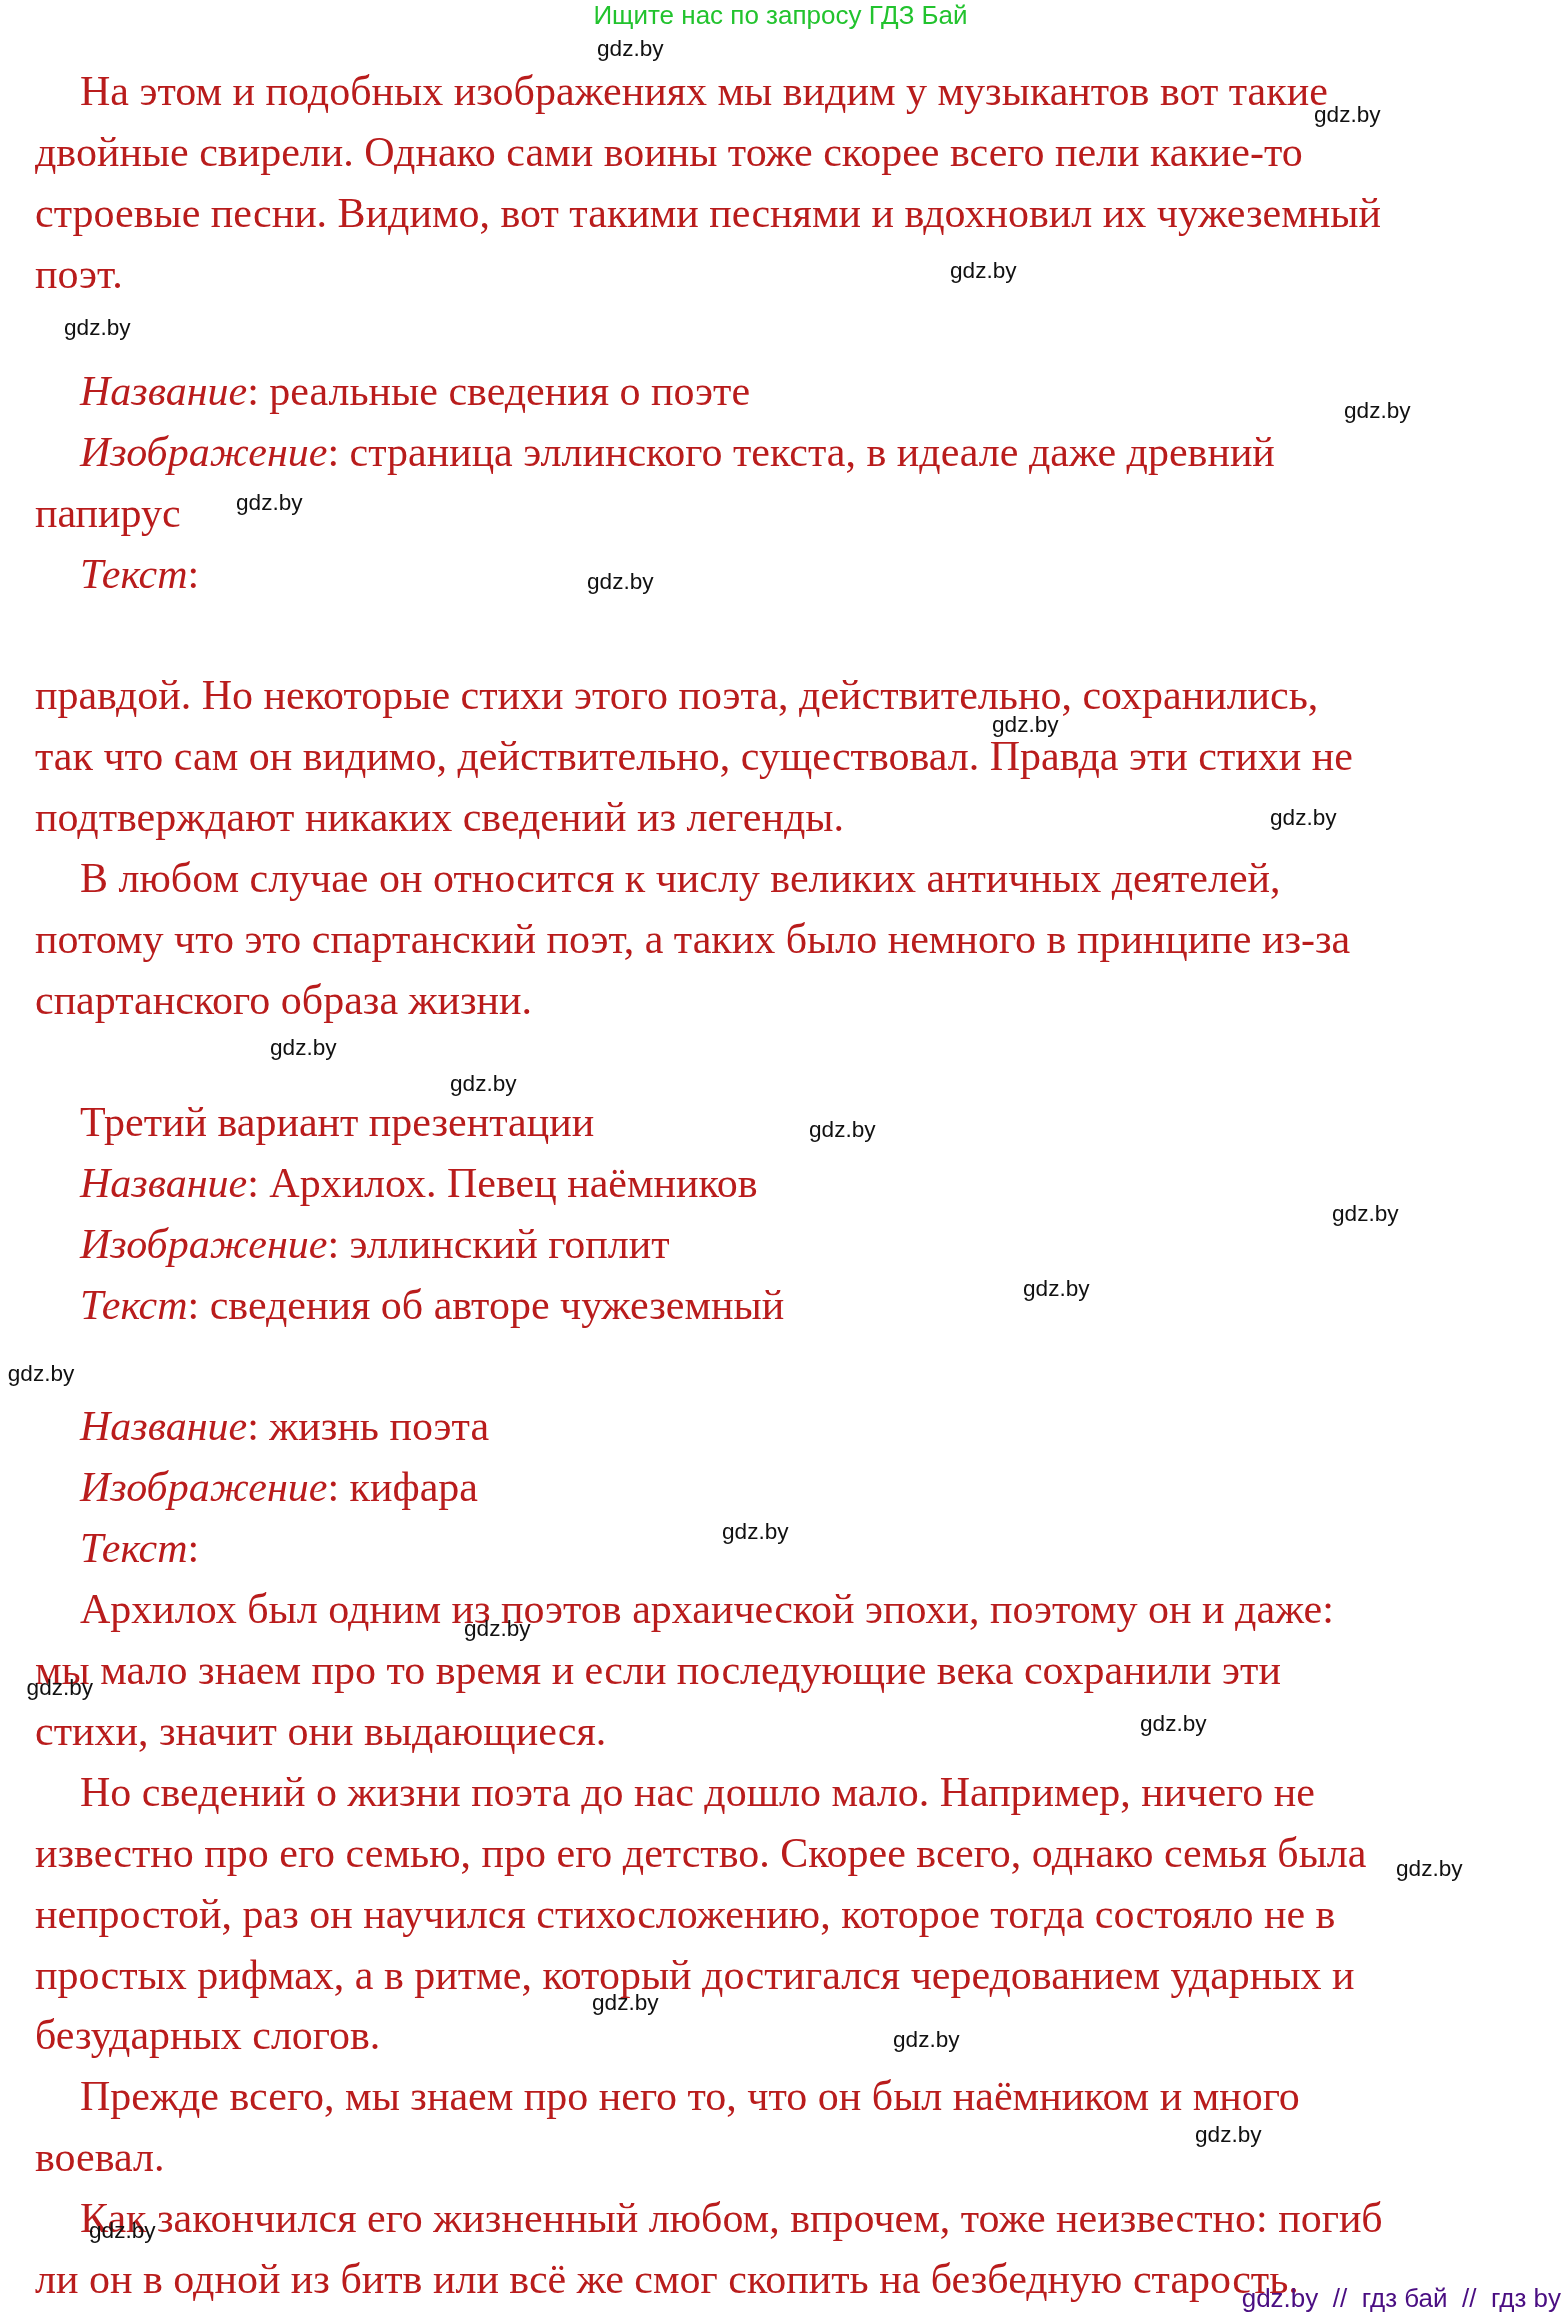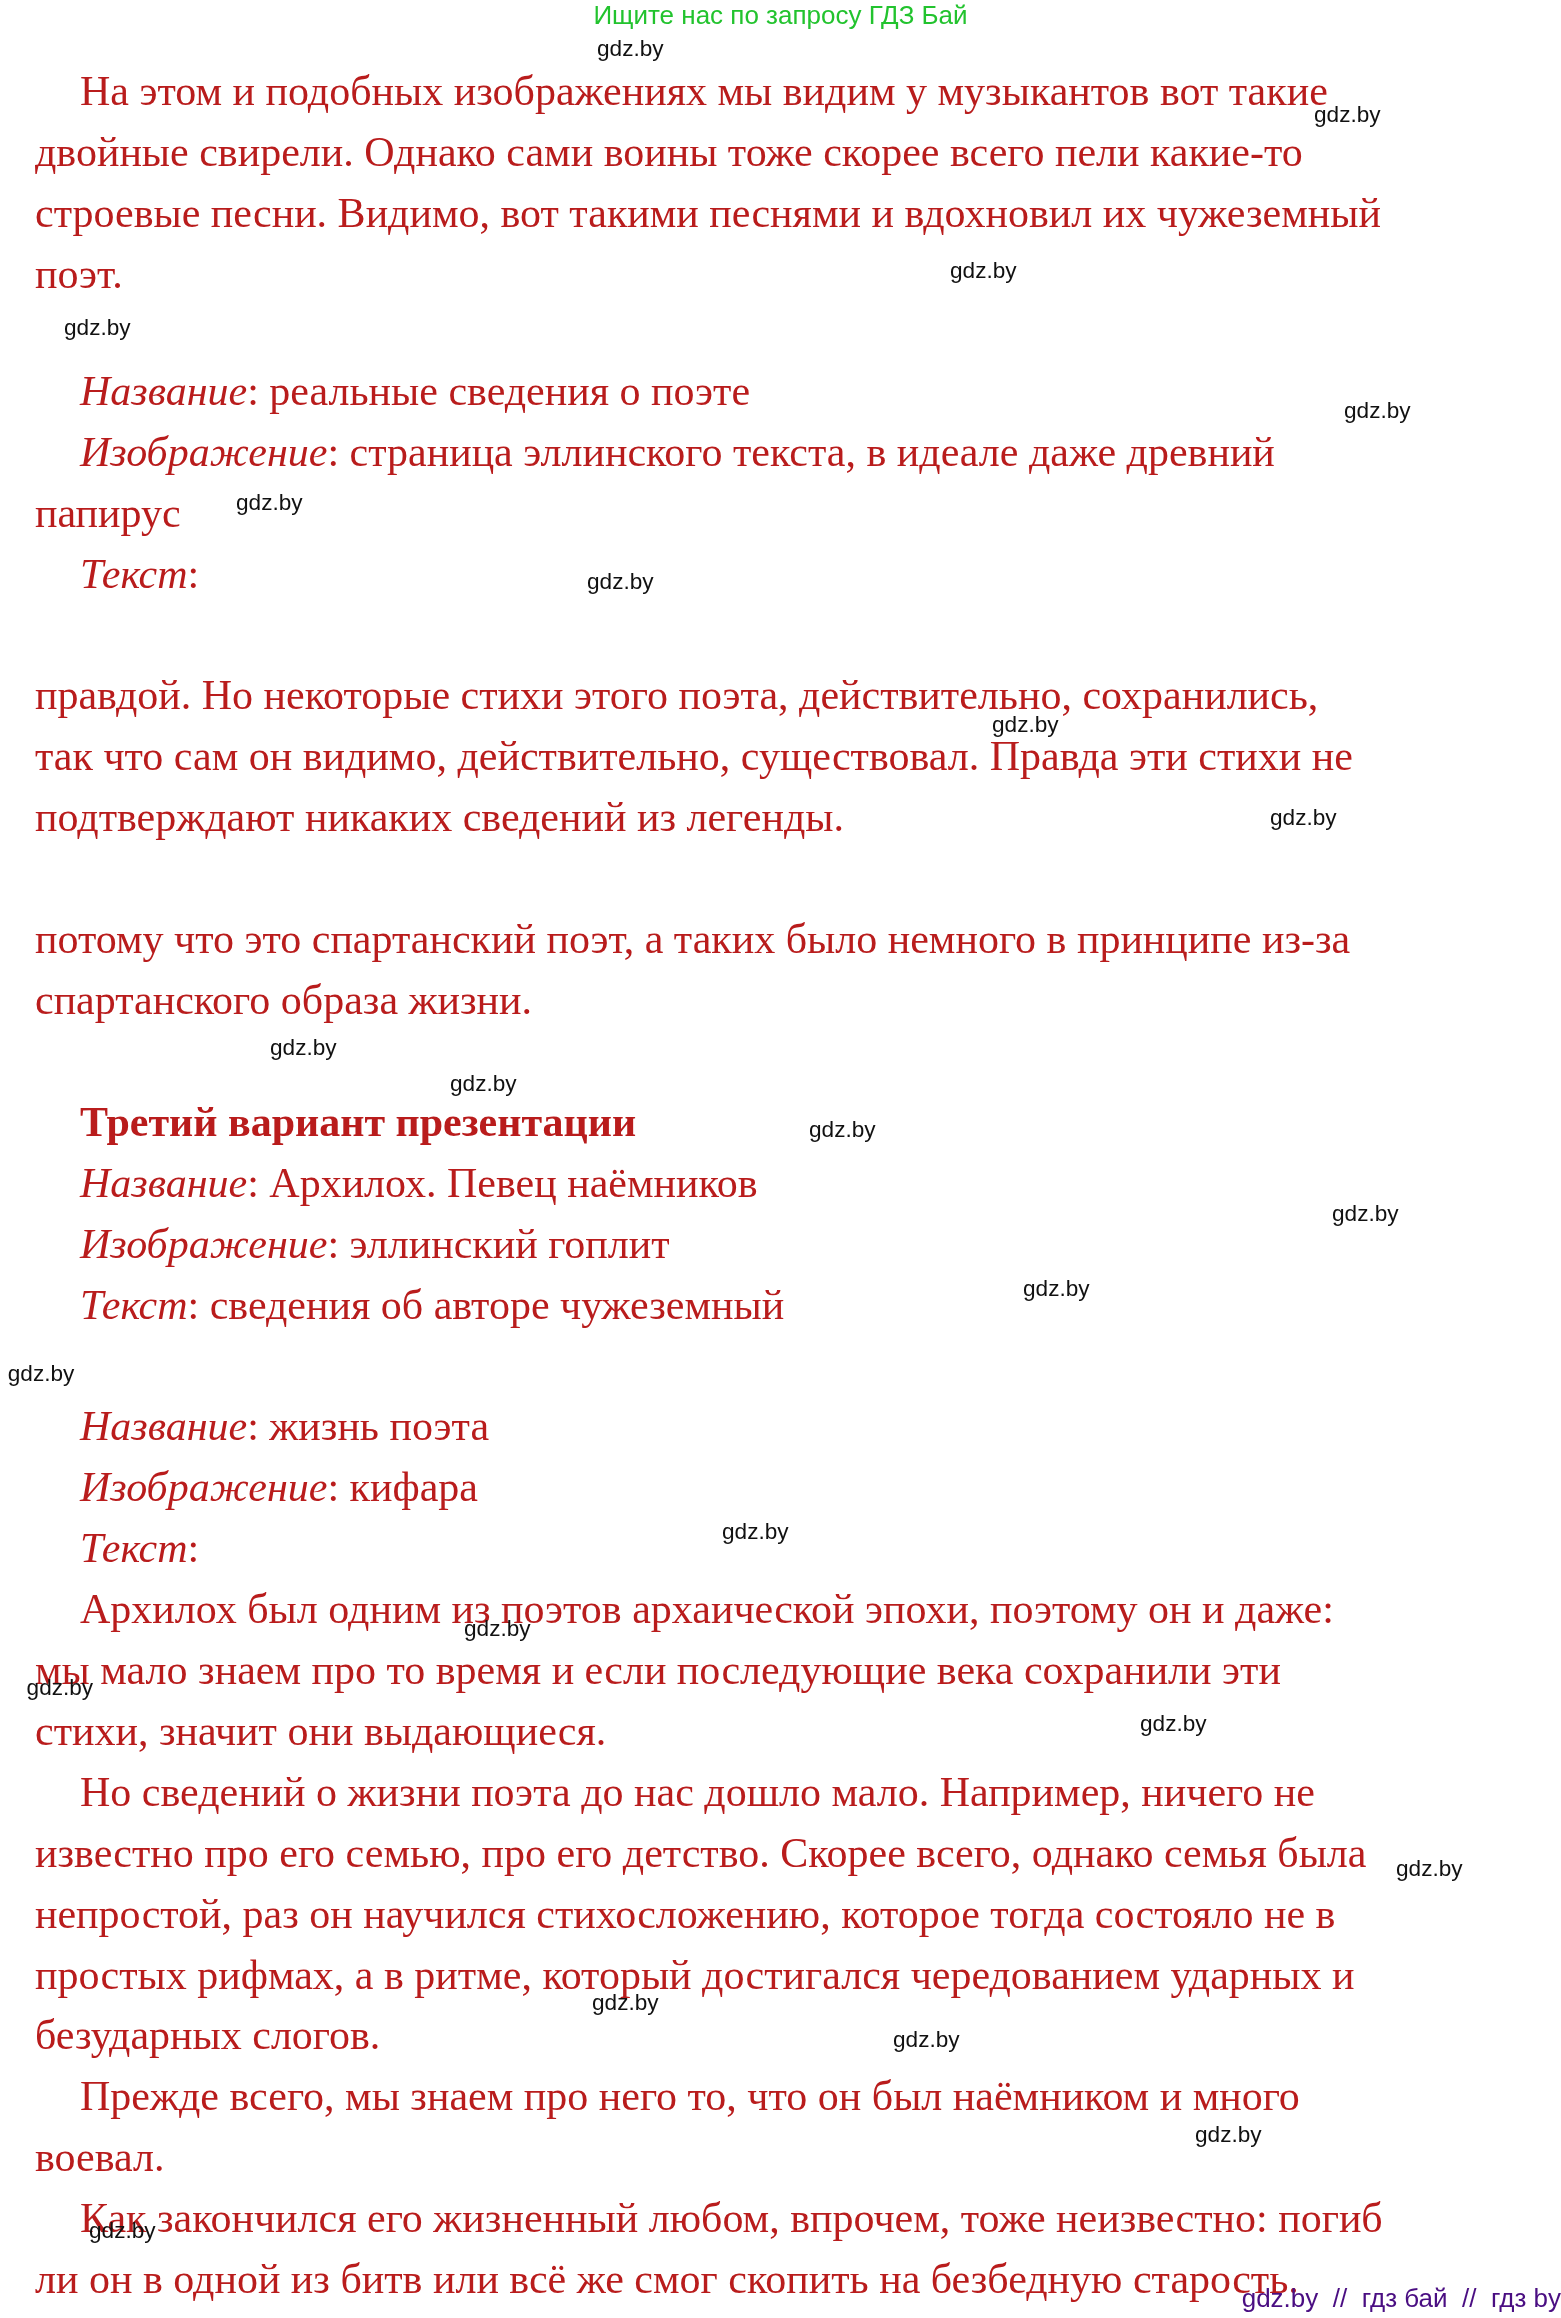--- a/index.html
+++ b/index.html
@@ -16,21 +16,21 @@
     color: #4a0e82;
     white-space: pre;
   }
   .line {
     position: absolute; left: 35px;
     font-family: "Liberation Serif", serif; font-size: 42px; line-height: 61px;
     color: #b91c1c; white-space: nowrap;
   }
   .line.indent { left: 80px; }
   .line .label { font-style: italic; }
-  .line.heading { font-weight: bold; }
+  .line.heading { font-weight: normal; }
   .wm {
     position: absolute;
     font-family: "Liberation Sans", sans-serif; font-size: 22.6px; line-height: 26.6px;
     color: #111111; white-space: nowrap;
   }
 </style>
 </head>
 <body>
 
 <div class="page">
@@ -50,20 +50,21 @@
   </div>
   <div class="line" style="top:483px">папирус</div>
   <div class="line indent" style="top:544px">
     <span class="label">Текст</span><span>:</span>
   </div>
 
   <div class="line" style="top:665px">правдой. Но некоторые стихи этого поэта, действительно, сохранились,</div>
   <div class="line" style="top:726px">так что сам он видимо, действительно, существовал. Правда эти стихи не</div>
   <div class="line" style="top:787px">подтверждают никаких сведений из легенды.</div>
 
+  <div class="line indent" style="top:848px">В любом случае он относится к числу великих античных деятелей,</div>
   <div class="line" style="top:909px">потому что это спартанский поэт, а таких было немного в принципе из-за</div>
   <div class="line" style="top:970px">спартанского образа жизни.</div>
 
   <div class="line indent heading" style="top:1092px">Третий вариант презентации</div>
 
   <div class="line indent" style="top:1153px">
     <span class="label">Название</span><span>: Архилох. Певец наёмников</span>
   </div>
   <div class="line indent" style="top:1214px">
     <span class="label">Изображение</span><span>: эллинский гоплит</span>

